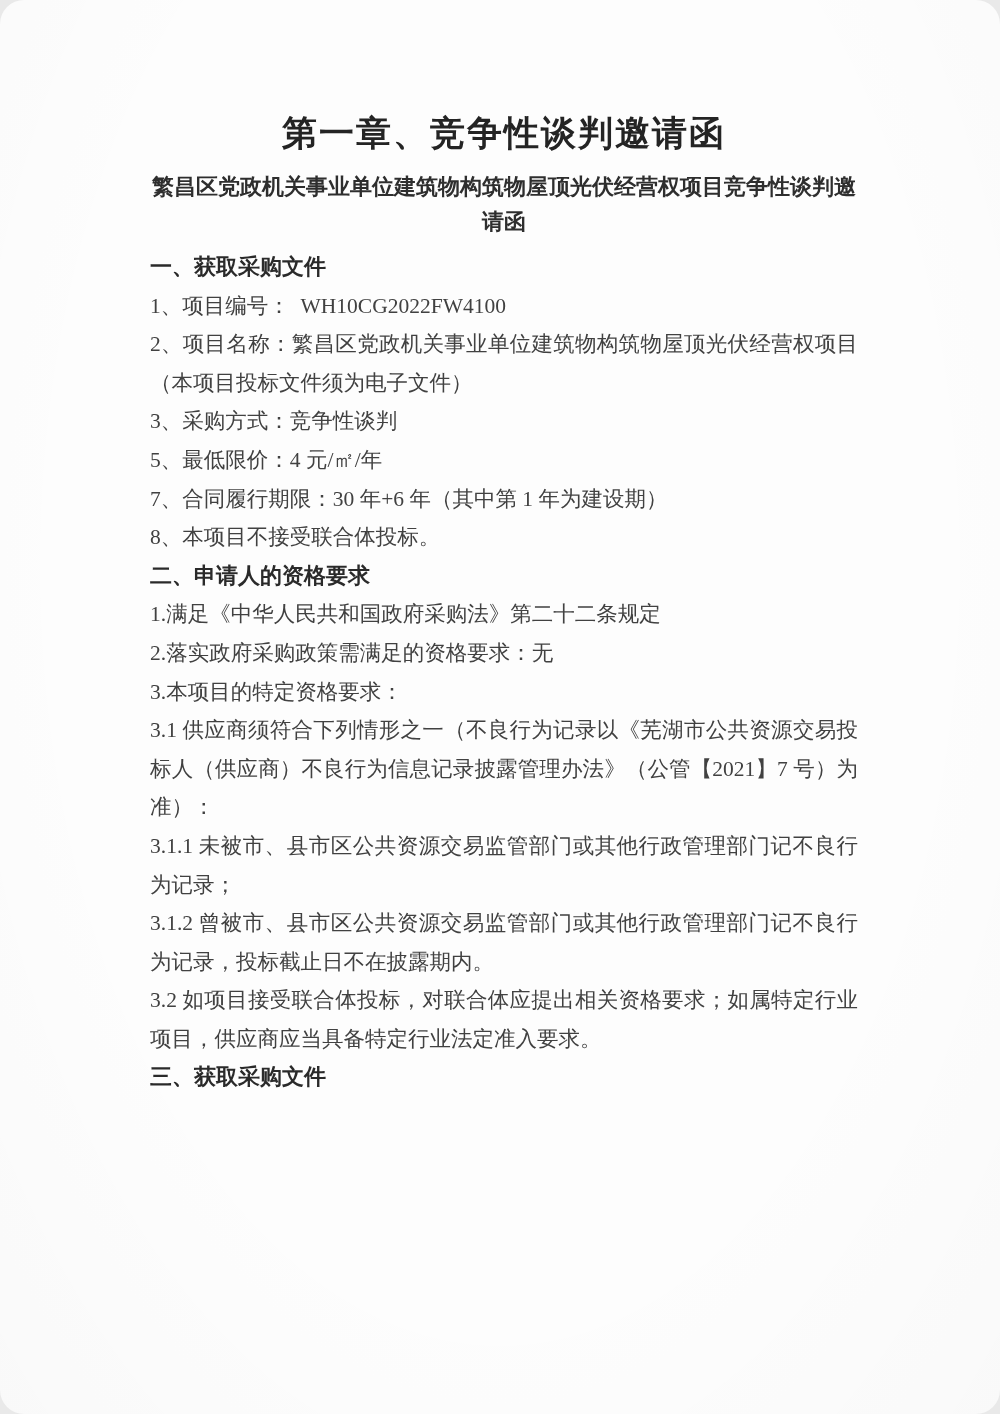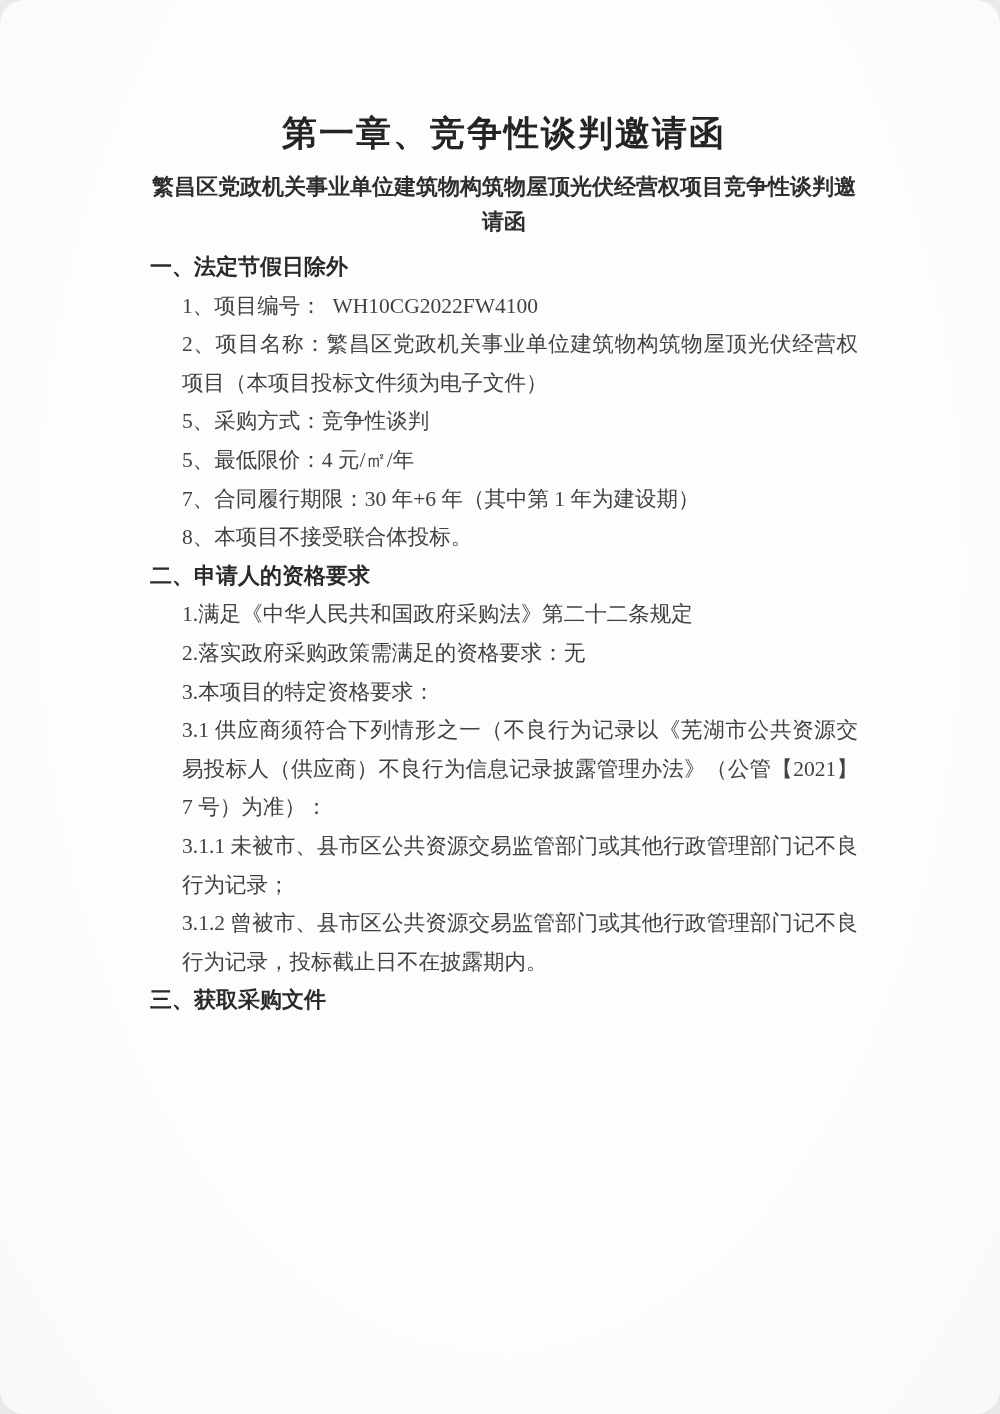--- a/index.html
+++ b/index.html
@@ -42,47 +42,47 @@
     font-size: 22px;
     line-height: 38.6px;
     color: #2a2a2a;
   }
   .body-line {
     font-size: 21.5px;
     line-height: 38.6px;
     text-align: justify;
     white-space: pre-wrap;
     color: #414141;
-    margin-left: 32px;
   }
 </style>
 </head>
 <body>
 
 <div class="page">
 
   <h1 class="title">第一章、竞争性谈判邀请函</h1>
 
   <p class="subtitle">繁昌区党政机关事业单位建筑物构筑物屋顶光伏经营权项目竞争性谈判邀请函</p>
 
   <div class="content">
 
-    <h2 class="heading">一、法定节假日除外</h2>
+    <h2 class="heading">一、获取采购文件</h2>
     <p class="body-line">1、项目编号：  WH10CG2022FW4100</p>
     <p class="body-line">2、项目名称：繁昌区党政机关事业单位建筑物构筑物屋顶光伏经营权项目（本项目投标文件须为电子文件）</p>
-    <p class="body-line">5、采购方式：竞争性谈判</p>
+    <p class="body-line">3、采购方式：竞争性谈判</p>
     <p class="body-line">5、最低限价：4 元/㎡/年</p>
     <p class="body-line">7、合同履行期限：30 年+6 年（其中第 1 年为建设期）</p>
     <p class="body-line">8、本项目不接受联合体投标。</p>
 
     <h2 class="heading">二、申请人的资格要求</h2>
     <p class="body-line">1.满足《中华人民共和国政府采购法》第二十二条规定</p>
     <p class="body-line">2.落实政府采购政策需满足的资格要求：无</p>
     <p class="body-line">3.本项目的特定资格要求：</p>
     <p class="body-line">3.1 供应商须符合下列情形之一（不良行为记录以《芜湖市公共资源交易投标人（供应商）不良行为信息记录披露管理办法》（公管【2021】7 号）为准）：</p>
     <p class="body-line">3.1.1 未被市、县市区公共资源交易监管部门或其他行政管理部门记不良行为记录；</p>
     <p class="body-line">3.1.2 曾被市、县市区公共资源交易监管部门或其他行政管理部门记不良行为记录，投标截止日不在披露期内。</p>
+    <p class="body-line">3.2 如项目接受联合体投标，对联合体应提出相关资格要求；如属特定行业项目，供应商应当具备特定行业法定准入要求。</p>
 
     <h2 class="heading">三、获取采购文件</h2>
 
   </div>
 
 </div>
 
 </body></html>

